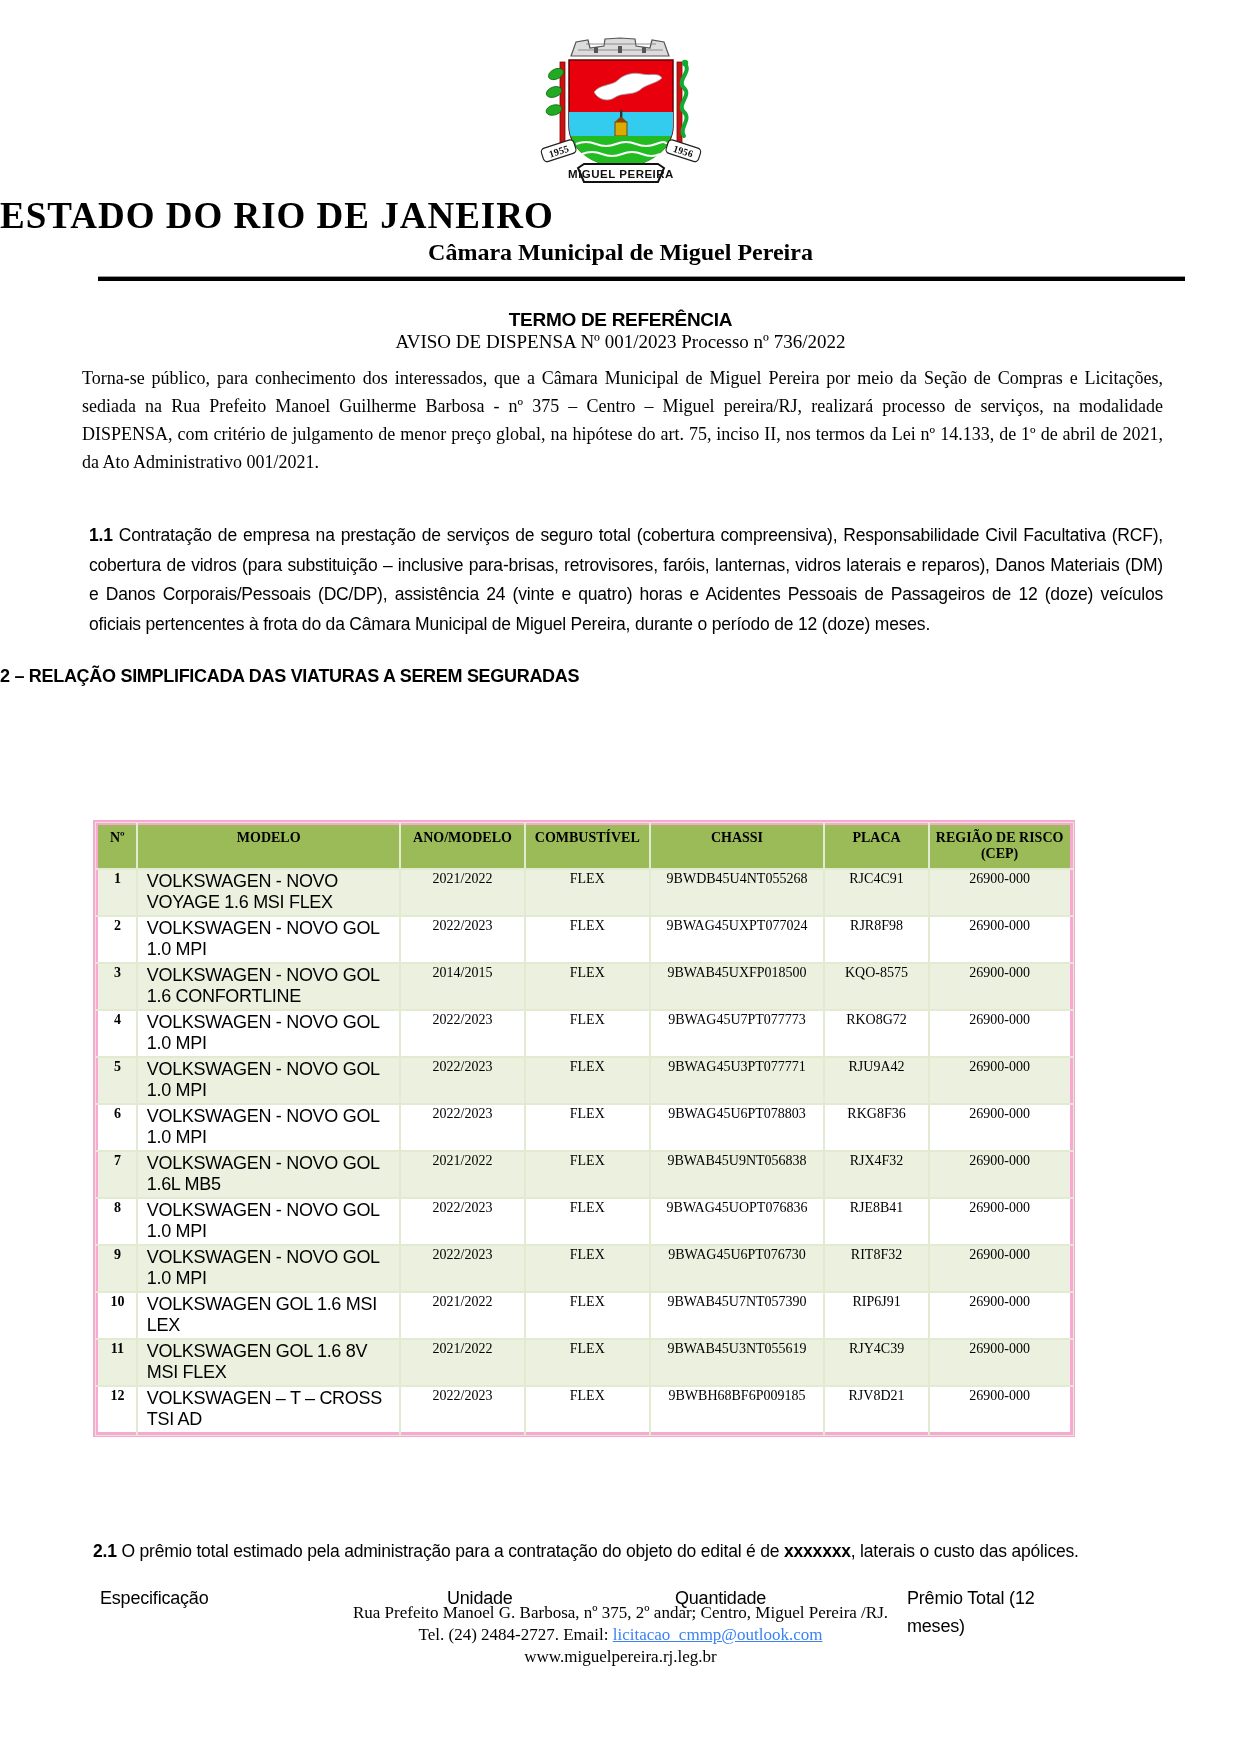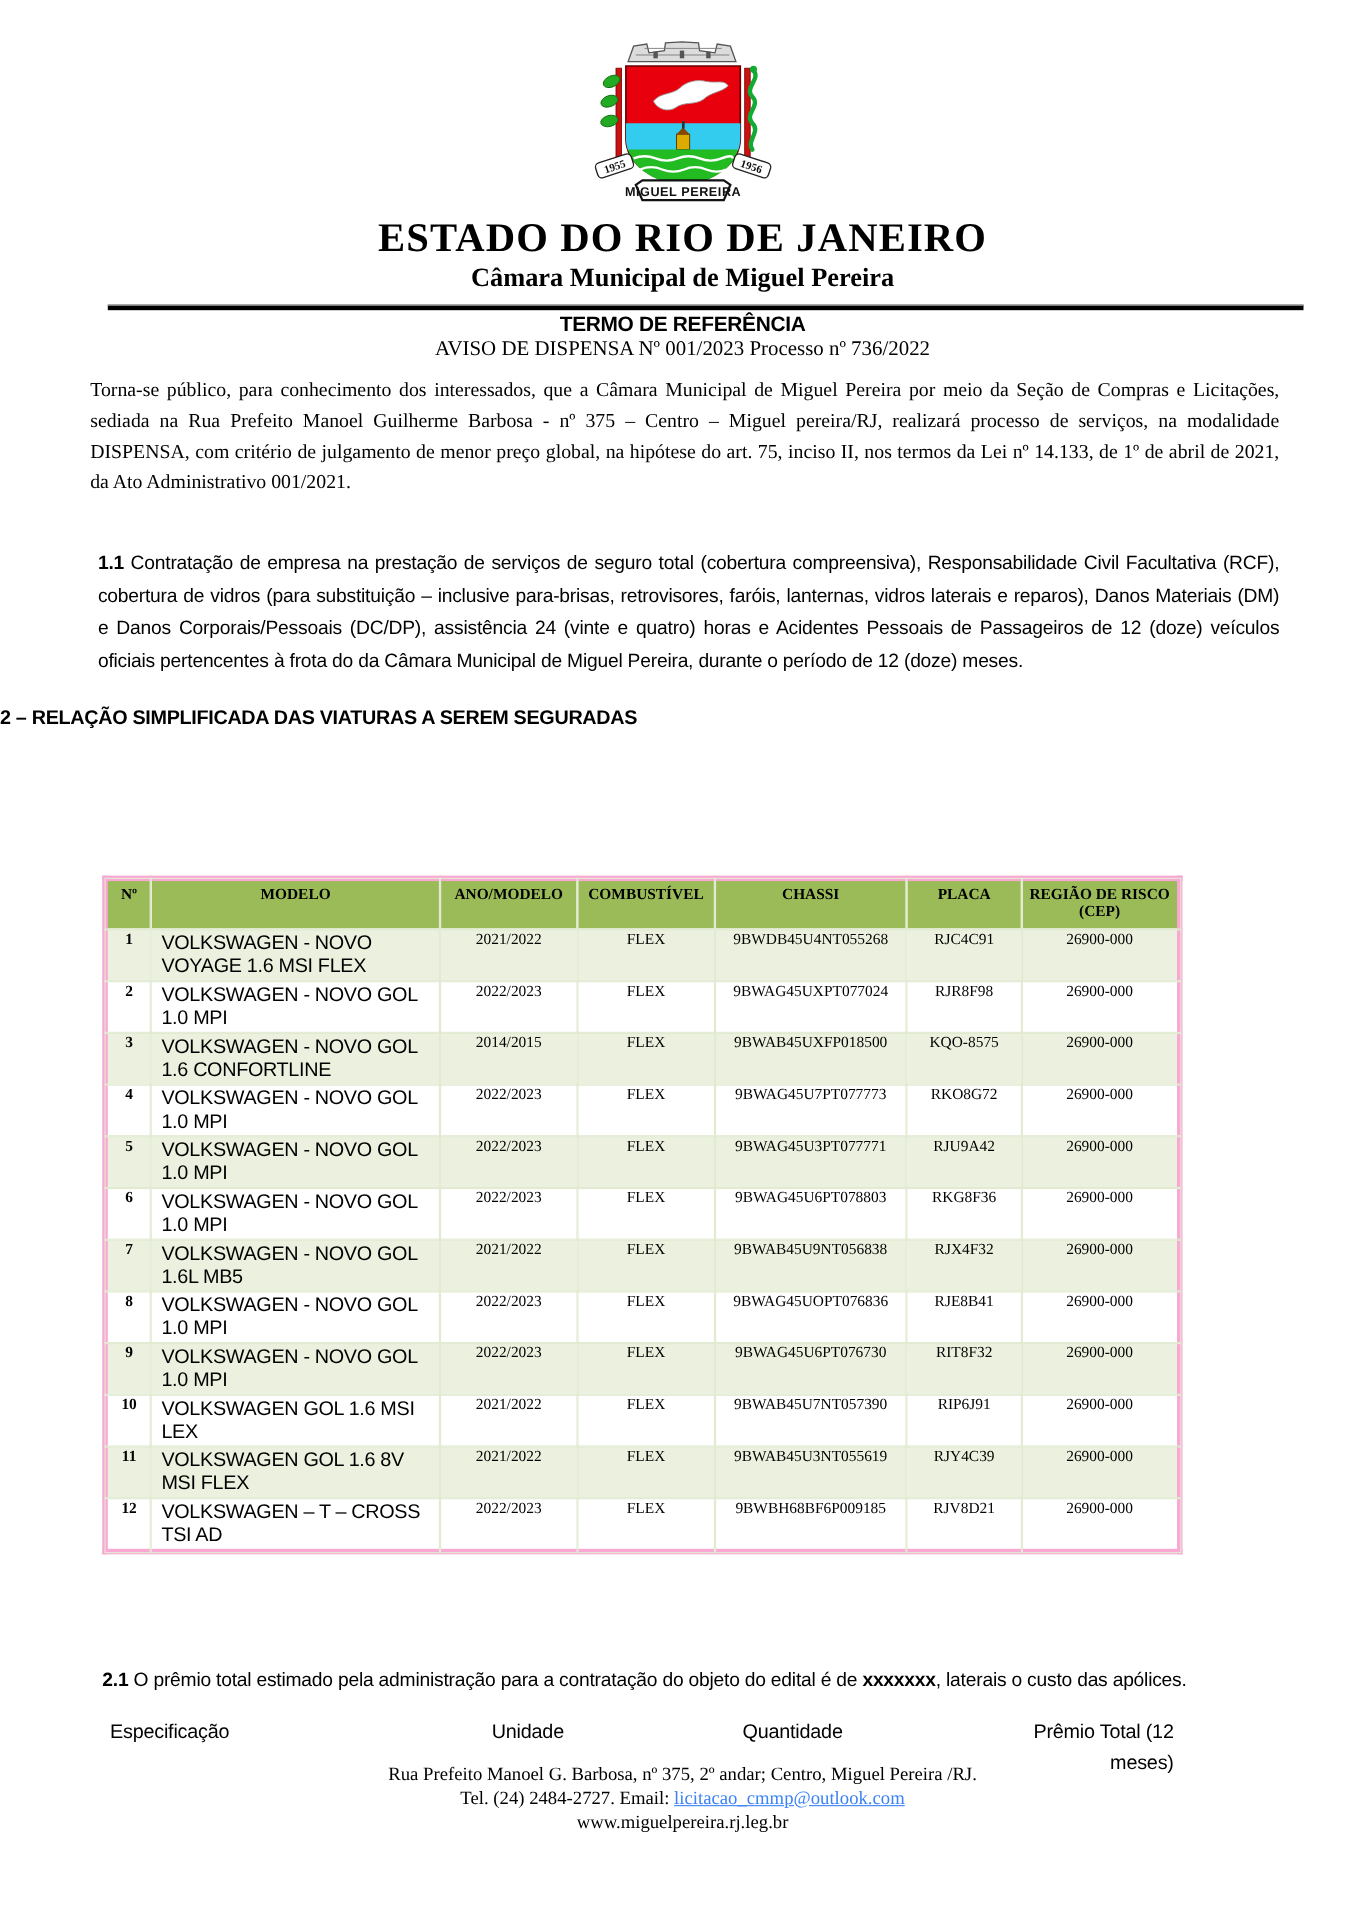--- a/index.html
+++ b/index.html
@@ -8,35 +8,35 @@
     position:relative;
     width:1241px; height:1755px;
     margin:0 auto;
     background:#ffffff;
     font-family:"Liberation Serif", serif;
     color:#000;
     overflow:hidden;
   }
   .crest-wrap { margin-top:34px; text-align:center; }
   .state-title {
-    text-align:center; font-family:"Liberation Serif", serif;
+    font-family:"Liberation Serif", serif;
     font-weight:bold; font-size:37px; letter-spacing:1px; margin-top:4px;
   }
   .org-title {
     text-align:center; font-family:"Liberation Serif", serif;
     font-weight:bold; font-size:24px; margin-top:2px;
   }
   .rule {
     height:5px; background:#000;
     margin:10px 56px 0 98px;
     border-top:1px solid #9a9a9a;
   }
   .doc-title {
     text-align:center; font-family:"Liberation Sans", sans-serif;
-    font-weight:bold; font-size:19px; letter-spacing:-0.3px; margin-top:3px;
+    font-weight:bold; font-size:19px; letter-spacing:-0.3px; margin-top:28px;
   }
   .doc-subtitle {
     text-align:center; font-family:"Liberation Serif", serif;
     font-weight:normal; font-size:19px; 
   }
   .intro {
     margin:11px 78px 0 82px;
     text-align:justify;
     font-size:18px; line-height:28px;
     font-family:"Liberation Serif", serif;
@@ -96,21 +96,21 @@
     padding-left:28px; text-indent:-28px;
   }
   .spec-row {
     display:flex; margin:17px 0 0 100px;
     font-family:"Liberation Sans", sans-serif;
     font-size:18px; letter-spacing:-0.2px; line-height:28px;
   }
   .spec-row .col1 { width:347px; }
   .spec-row .col2 { width:228px; }
   .spec-row .col3 { width:232px; }
-  .spec-row .col4 { width:160px;text-align:right; }
+  .spec-row .col4 { width:160px; }
   .footer {
     position:absolute; top:1602px; left:0; width:100%;
     text-align:center;
     font-family:"Liberation Serif", serif;
     font-size:17px; line-height:22px;
   }
   .footer a { color:#3b82f6; text-decoration:underline; }
   .crest-svg { display:inline-block; }
 </style>
 </head>

